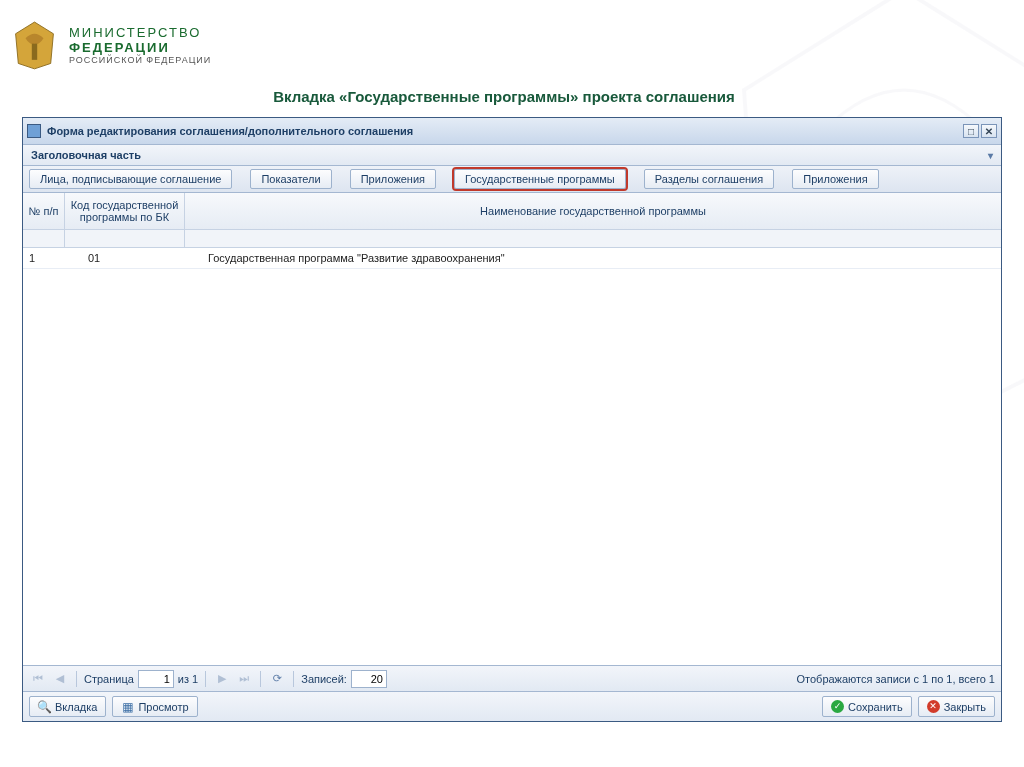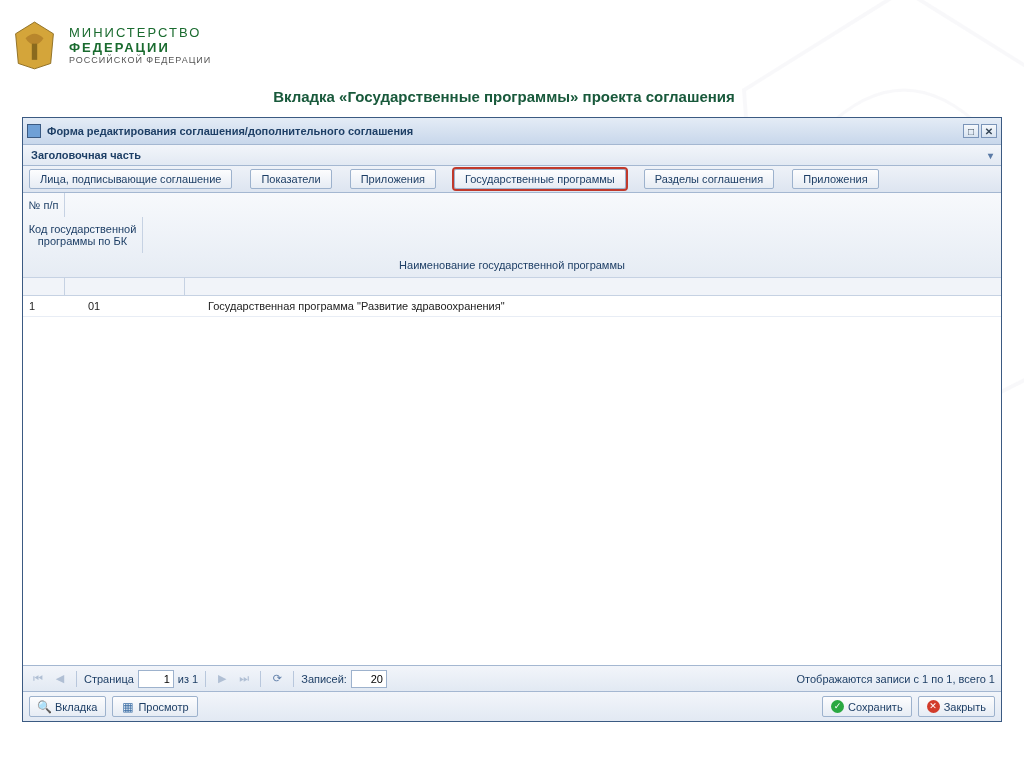--- a/index.html
+++ b/index.html
@@ -128,21 +128,20 @@
     .grid-area {
       flex: 1;
       overflow: hidden;
       display: flex;
       flex-direction: column;
     }
     .grid-header {
       display: flex;
       background: linear-gradient(#f7f9fc,#e6ecf4);
       border-bottom: 1px solid #c6d2e3;
-      flex-direction: column;
     }
     .gh-cell {
       border-right: 1px solid #c6d2e3;
       padding: 6px 4px;
       text-align: center;
       color: #1e3f66;
       font-size: 11px;
       display: flex;
       align-items: center;
       justify-content: center;

